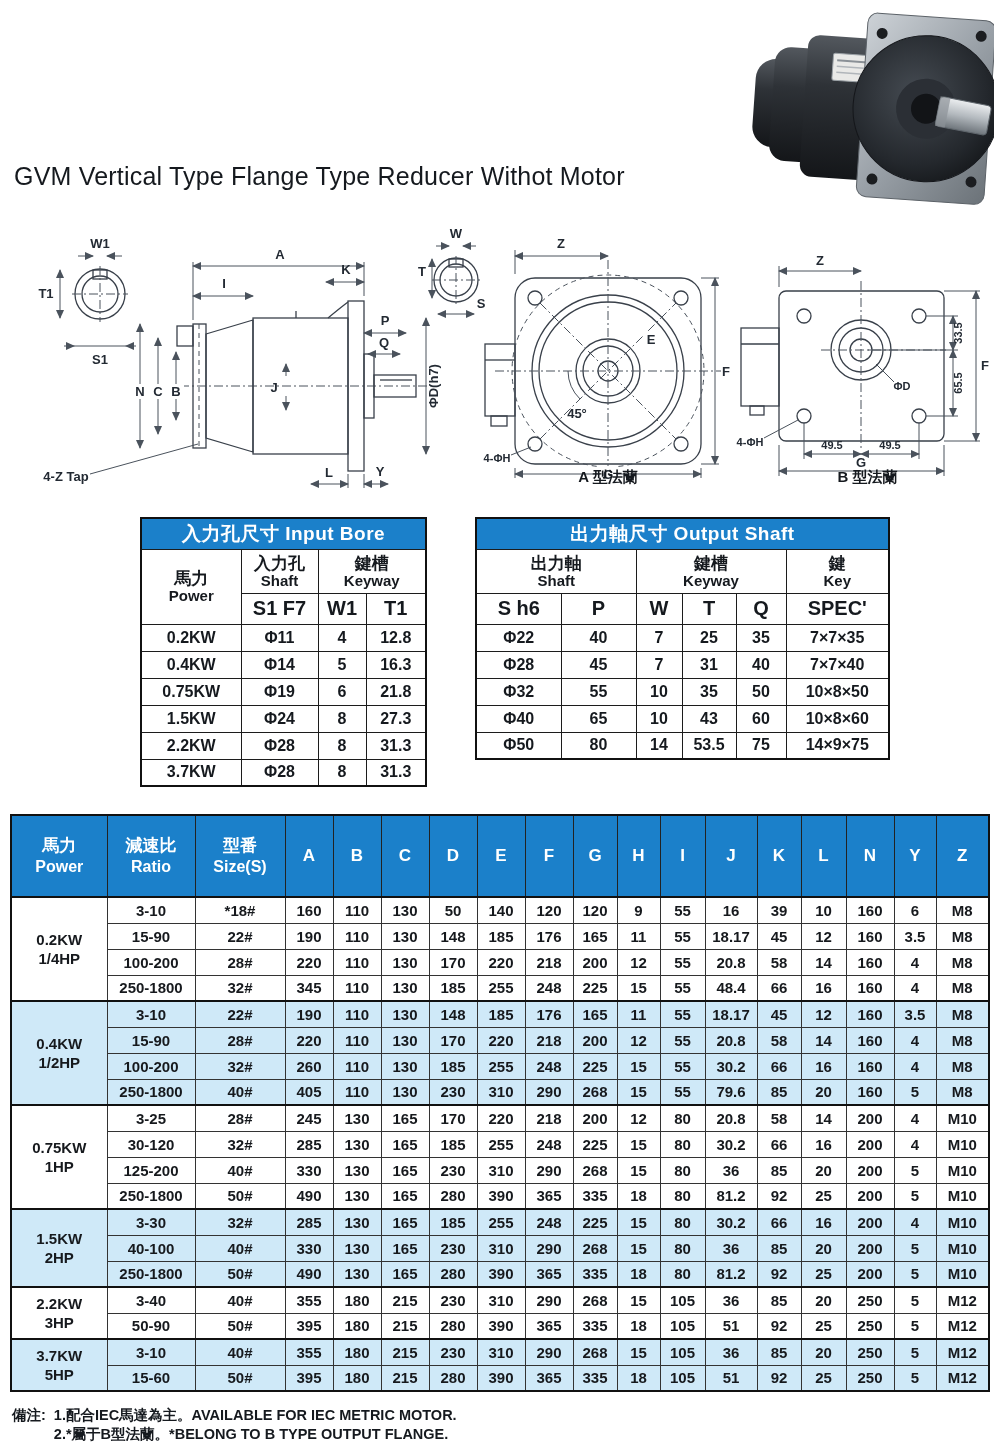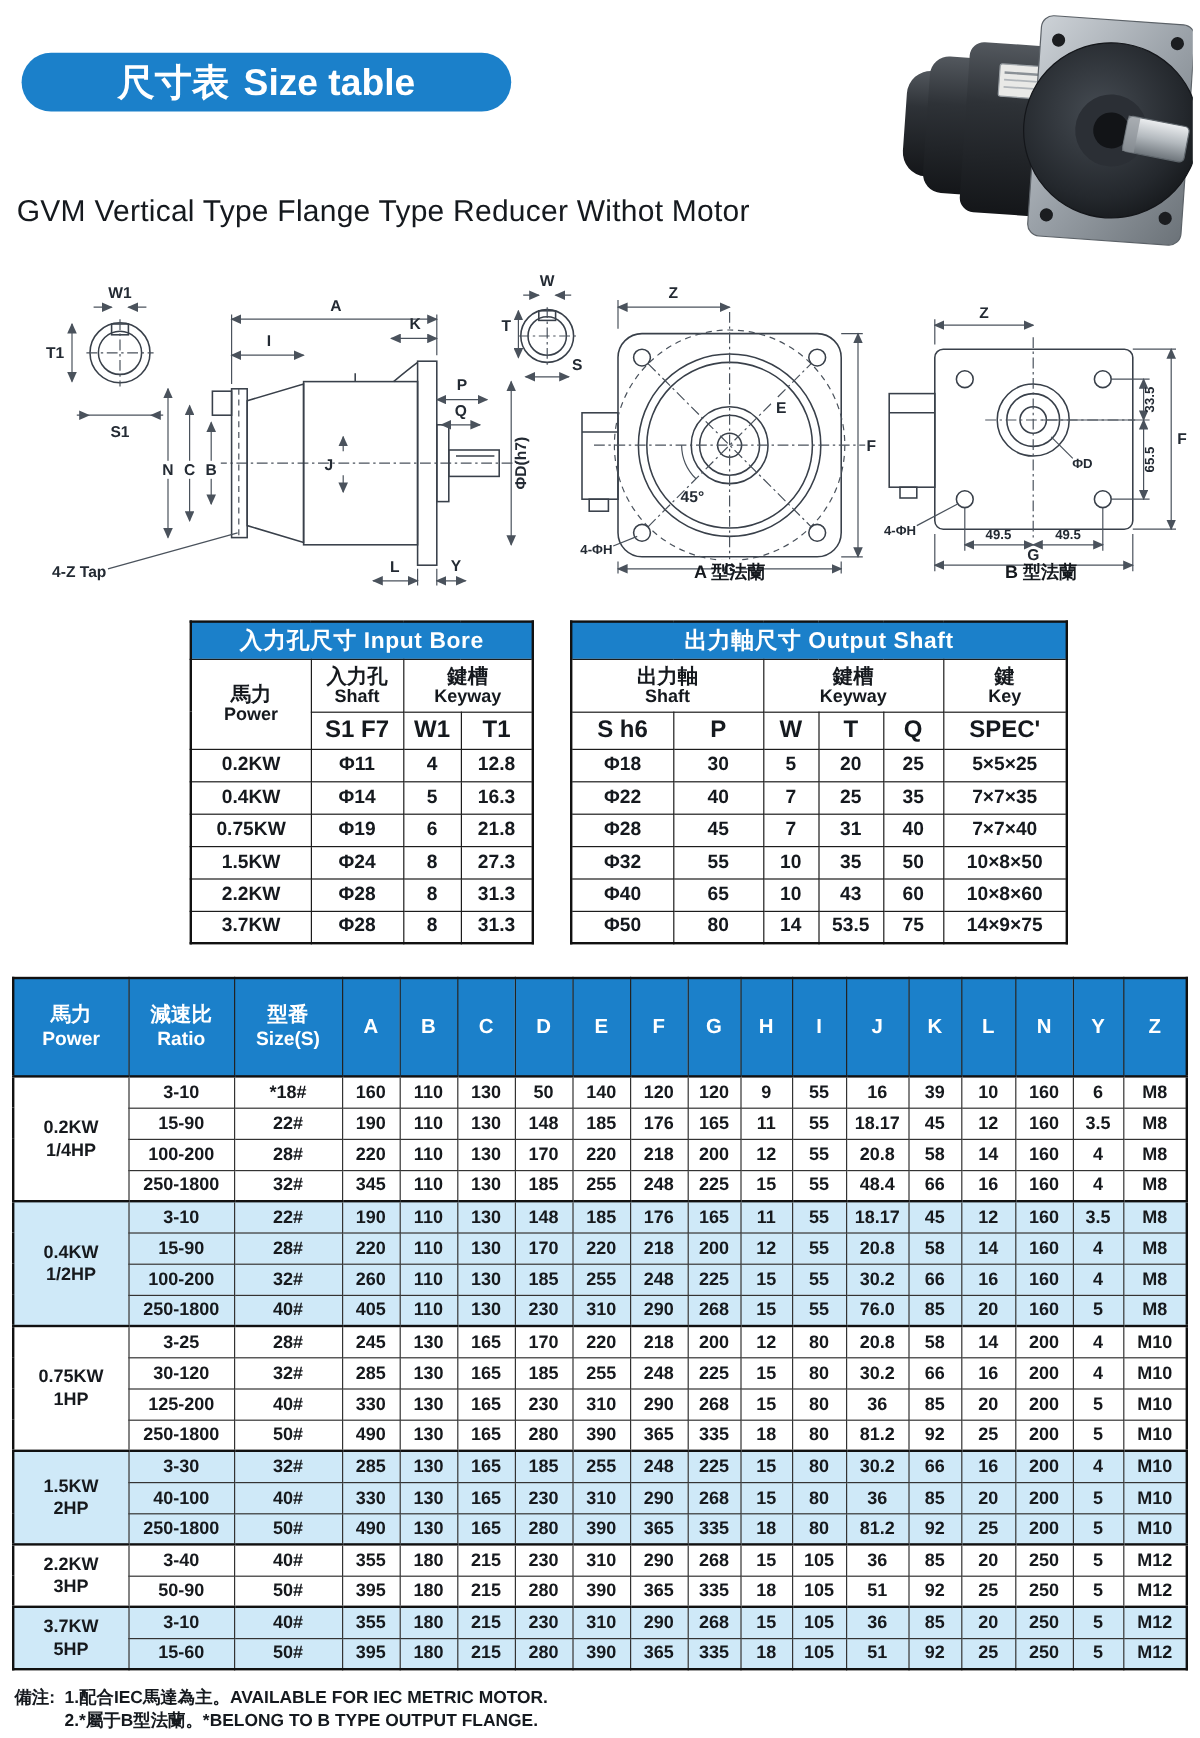--- a/index.html
+++ b/index.html
@@ -28,21 +28,21 @@
   .dline { stroke:#4a525c; stroke-width:1; fill:none; }
   .cline { stroke:#4a525c; stroke-width:1; fill:none; stroke-dasharray:9 3 2 3; }
   .dash  { stroke:#4a525c; stroke-width:1; fill:none; stroke-dasharray:5 4; }
   .lbl { font-family:"Liberation Sans",sans-serif; font-size:13px; font-weight:bold; fill:#232a33; text-anchor:middle; }
   .lbl-s { font-size:11px; }
 
   
   .small-table { position:absolute; border-collapse:collapse; table-layout:fixed; background:#fff; }
   .small-table th,.small-table td { border:1.5px solid #1c1c1c; text-align:center; vertical-align:middle; padding:0; }
   .small-table { border:2px solid #111; }
-  .tbl-input { left:158px; top:517px; width:285px;border-radius:31px; }
+  .tbl-input { left:140px; top:517px; width:285px;border-radius:31px; }
   .tbl-output { left:475px; top:517px; width:413px;border-radius:11px; }
   .title-bar { background:var(--accent); color:#fff; font-weight:bold; font-size:19px; height:31px; letter-spacing:0.5px; }
   .small-table .h-zh { font-size:17px; font-weight:bold; line-height:19px; }
   .small-table .h-en { font-size:15px; font-weight:bold; line-height:16px; }
   .small-table thead tr.r1 th { height:44px; }
   .small-table thead tr.r2 th { height:31px; font-size:20px; font-weight:bold; }
   .small-table tbody td { height:27px; font-size:16px; font-weight:bold; }
 
   
   .dim-caption-row { position:absolute; left:10px; top:783px; width:980px; display:flex; justify-content:space-between; align-items:flex-end; }
@@ -62,24 +62,20 @@
 
   
   .notes { position:absolute; left:12px; top:1406px; display:flex; gap:8px; font-size:14.5px; font-weight:bold; line-height:19px; }
   .notes-lines div { white-space:nowrap; }
 </style>
 </head>
 <body>
 
 <div class="page">
 
-  <div class="pill">
-    <span>尺寸表</span>
-    <span>Size table</span>
-  </div>
 
   <svg class="photo" viewBox="0 0 252 206">
     <defs>
       <linearGradient id="pm" x1="0" y1="0" x2="1" y2="1">
         <stop offset="0" stop-color="#cdd2d7"></stop>
           <stop offset="0.5" stop-color="#9aa1a8"></stop>
           <stop offset="1" stop-color="#6b7278"></stop>
       </linearGradient>
       <radialGradient id="pf" cx="0.42" cy="0.4" r="0.75">
         <stop offset="0" stop-color="#454b52"></stop>
@@ -393,28 +389,20 @@
       <tr class="r2">
         <th>S  h6</th>
         <th>P</th>
         <th>W</th>
         <th>T</th>
         <th>Q</th>
         <th>SPEC'</th>
       </tr>
     </thead>
     <tbody>
-        <tr>
-          <td>Φ18</td>
-          <td>30</td>
-          <td>5</td>
-          <td>20</td>
-          <td>25</td>
-          <td>5×5×25</td>
-        </tr>
         <tr>
           <td>Φ22</td>
           <td>40</td>
           <td>7</td>
           <td>25</td>
           <td>35</td>
           <td>7×7×35</td>
         </tr>
         <tr>
           <td>Φ28</td>
@@ -651,21 +639,21 @@
           <td>40#</td>
           <td>405</td>
           <td>110</td>
           <td>130</td>
           <td>230</td>
           <td>310</td>
           <td>290</td>
           <td>268</td>
           <td>15</td>
           <td>55</td>
-          <td>76.0</td>
+          <td>79.6</td>
           <td>85</td>
           <td>20</td>
           <td>160</td>
           <td>5</td>
           <td>M8</td>
         </tr>
         <tr class="group-start">
           <td rowspan="4" class="power-cell">
             <div>0.75KW</div>
             <div>1HP</div>

